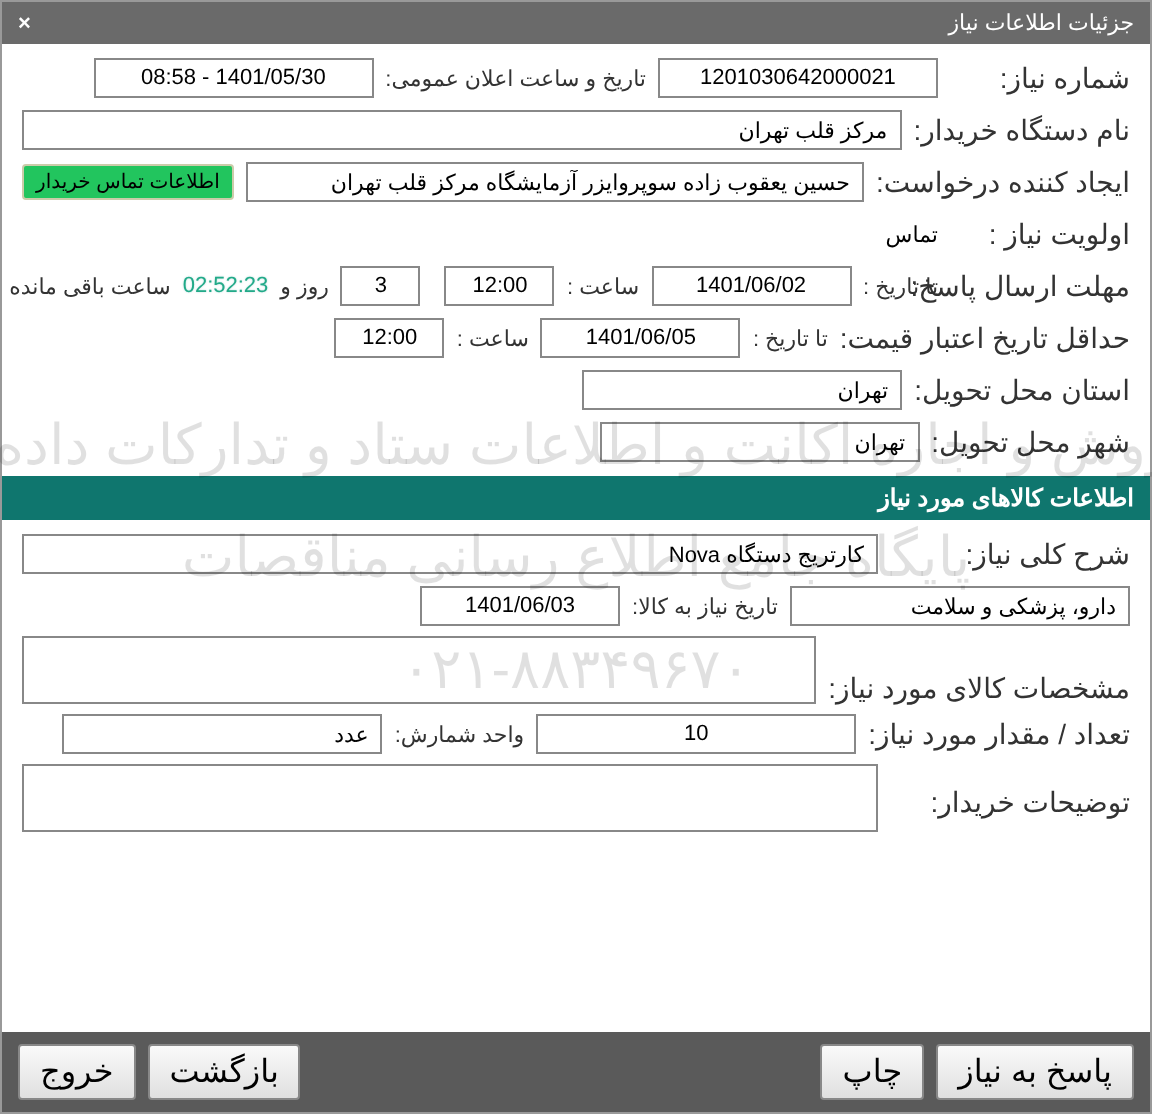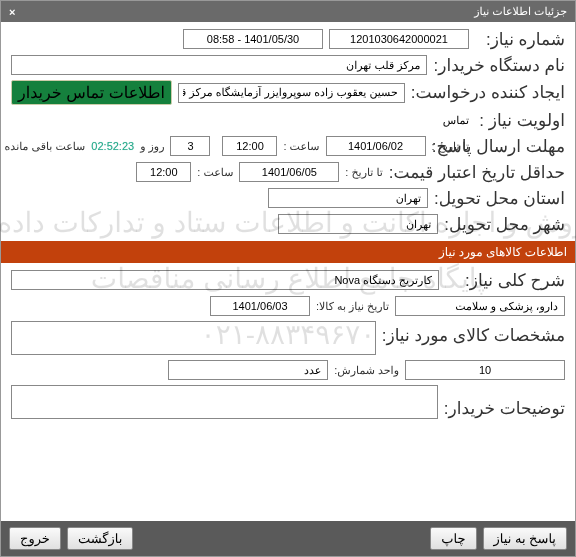--- a/index.html
+++ b/index.html
@@ -35,42 +35,42 @@
 .titlebar {
   background: #6a6a6a;
   color: #fff;
   padding: 4px 8px;
   font-size: 11px;
   display: flex;
   justify-content: space-between;
   align-items: center;
 }
 .section-header {
-  background: #c2410c;
+  background: #0f766e;
   color: #fff;
   padding: 4px 8px;
   font-size: 12px;
-  font-weight: normal;
+  font-weight: bold;
 }
 .form-area {
   padding: 6px 10px;
   display: flex;
   flex-direction: column;
   gap: 4px;
 }
 .row {
   display: flex;
   align-items: center;
   gap: 6px;
   min-height: 22px;
 }
 .label {
   white-space: nowrap;
   color: #333;
-  font-size: 17px;
+  font-size: 14px;
   min-width: 90px;
   text-align: right;
 }
 .label-inline {
   white-space: nowrap;
   color: #333;
   font-size: 11px;
 }
 .field {
   border: 1px solid #888;
@@ -90,45 +90,45 @@
   background: #fff;
   flex: 1;
   height: 34px;
   padding: 4px;
   font-family: inherit;
   font-size: 11px;
   text-align: right;
   resize: none;
 }
 .badge {
-  background: #15803d;
+  background: #22c55e;
   border: 1px solid #cca;
   padding: 2px 6px;
-  font-size: 16px;
+  font-size: 10px;
   border-radius: 2px;
 }
 .countdown {
   color: #2a8;
   font-weight: normal;
   text-shadow: 0 0 1px rgba(0,128,128,0.3);
 }
 .footer {
   margin-top: auto;
   background: #5a5a5a;
   padding: 6px 8px;
   display: flex;
   gap: 6px;
   align-items: center;
 }
 .btn {
   background: linear-gradient(#fafafa,#e0e0e0);
   border: 1px solid #888;
   padding: 3px 10px;
   font-family: inherit;
-  font-size: 13px;
+  font-size: 16px;
   cursor: pointer;
   border-radius: 2px;
 }
 .spacer { flex: 1; }
 .close-x { cursor: pointer; font-weight: bold; }
 </style>
 </head>
 <body>
 
 <div class="watermark">
@@ -142,20 +142,21 @@
   <div class="titlebar">
     <span>جزئیات اطلاعات نیاز</span>
     <span class="close-x">×</span>
   </div>
 
   <div class="form-area">
 
     <div class="row">
       <span class="label">شماره نیاز:</span>
       <input class="field field-lg" value="1201030642000021" style="">
+      <span class="label-inline">تاریخ و ساعت اعلان عمومی:</span>
       <input class="field field-lg" value="1401/05/30 - 08:58" style="">
     </div>
 
     <div class="row">
       <span class="label">نام دستگاه خریدار:</span>
       <input class="field field-wide" value="مرکز قلب تهران" style="">
     </div>
 
     <div class="row">
       <span class="label">ایجاد کننده درخواست:</span>
@@ -209,32 +210,33 @@
       <span class="label" style="min-width:120px">شرح کلی نیاز:</span>
       <input class="field field-wide" value="کارتریج دستگاه Nova" style="">
     </div>
 
     <div class="row">
       <input class="field" style="width: 170px; text-align: right; padding-right: 6px;" value="دارو، پزشکی و سلامت">
       <span class="label-inline">تاریخ نیاز به کالا:</span>
       <input class="field field-med" value="1401/06/03" style="">
     </div>
 
-    <div class="row" style="align-items:flex-start">
+    <div class="row" style="align-items:flex-end">
       <span class="label" style="min-width:120px;padding-top:4px">مشخصات کالای مورد نیاز:</span>
       <textarea class="textarea" style=""></textarea>
     </div>
 
     <div class="row">
+      <span class="label" style="min-width:120px">تعداد / مقدار مورد نیاز:</span>
       <input class="field" style="width: 160px;" value="10">
       <span class="label-inline">واحد شمارش:</span>
       <input class="field" style="width: 160px; text-align: right; padding-right: 6px;" value="عدد">
     </div>
 
-    <div class="row" style="align-items:flex-end">
+    <div class="row" style="align-items:center">
       <span class="label" style="min-width:120px;padding-top:4px">توضیحات خریدار:</span>
       <textarea class="textarea" style=""></textarea>
     </div>
 
   </div>
 
   <div class="footer">
     <button class="btn">پاسخ به نیاز</button>
     <button class="btn">چاپ</button>
     <div class="spacer"></div>

